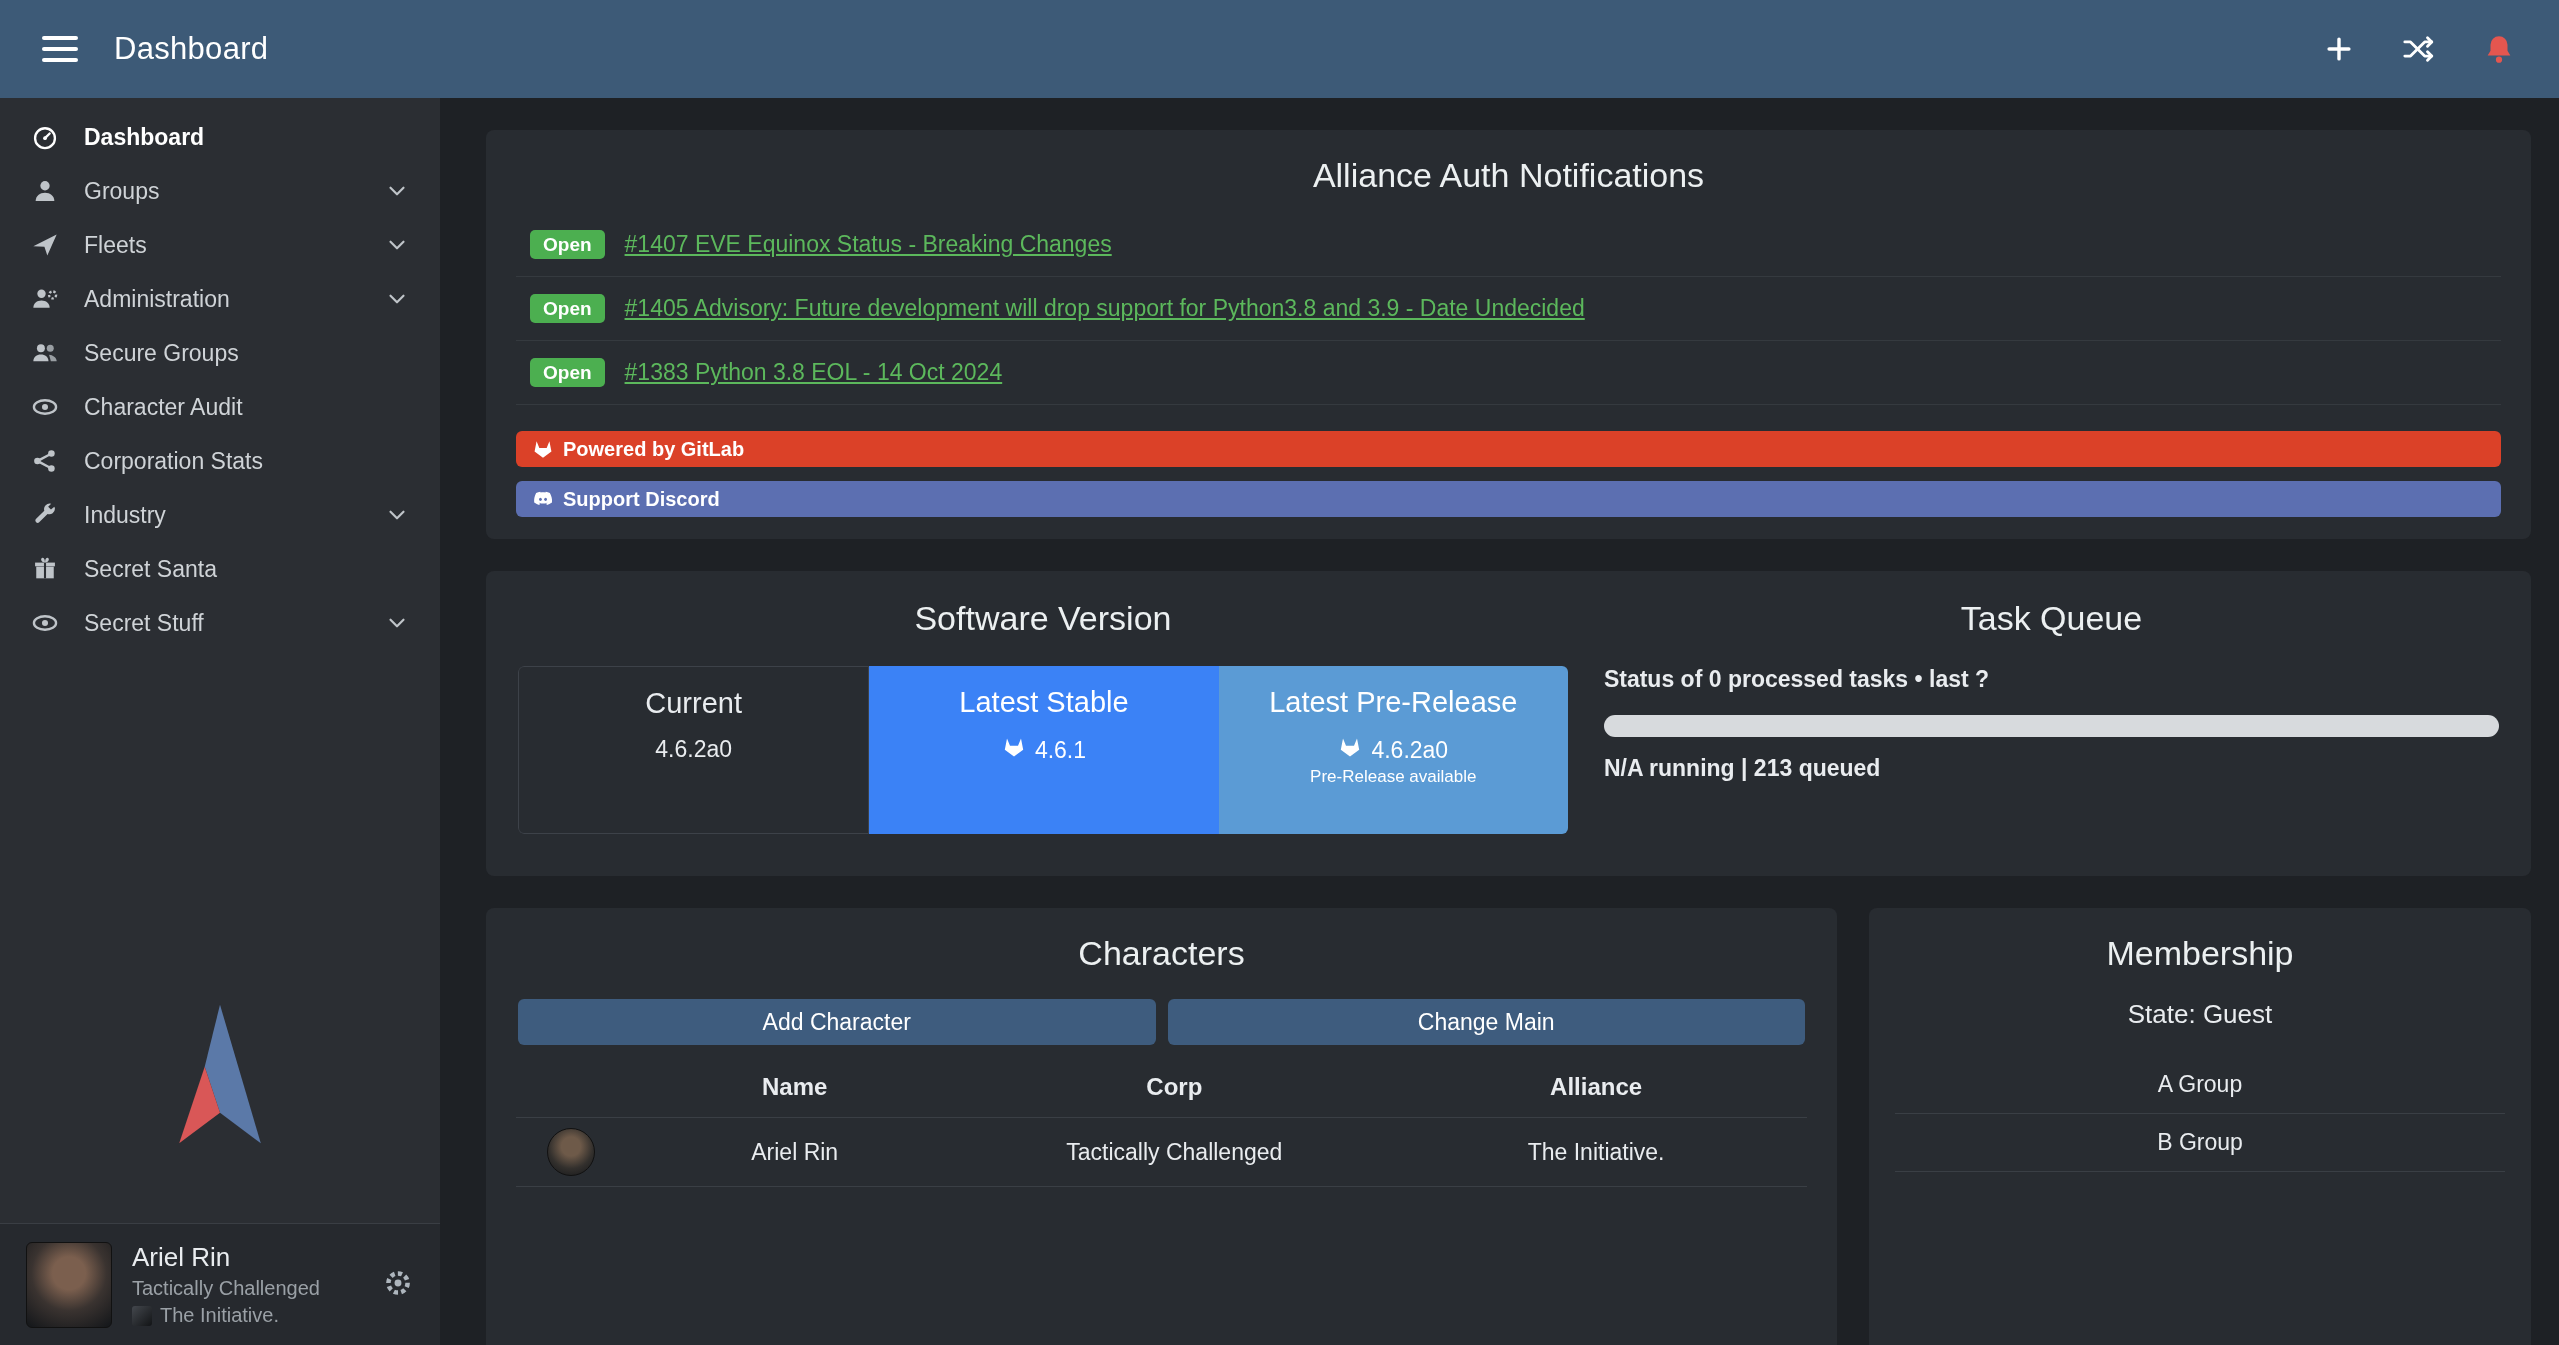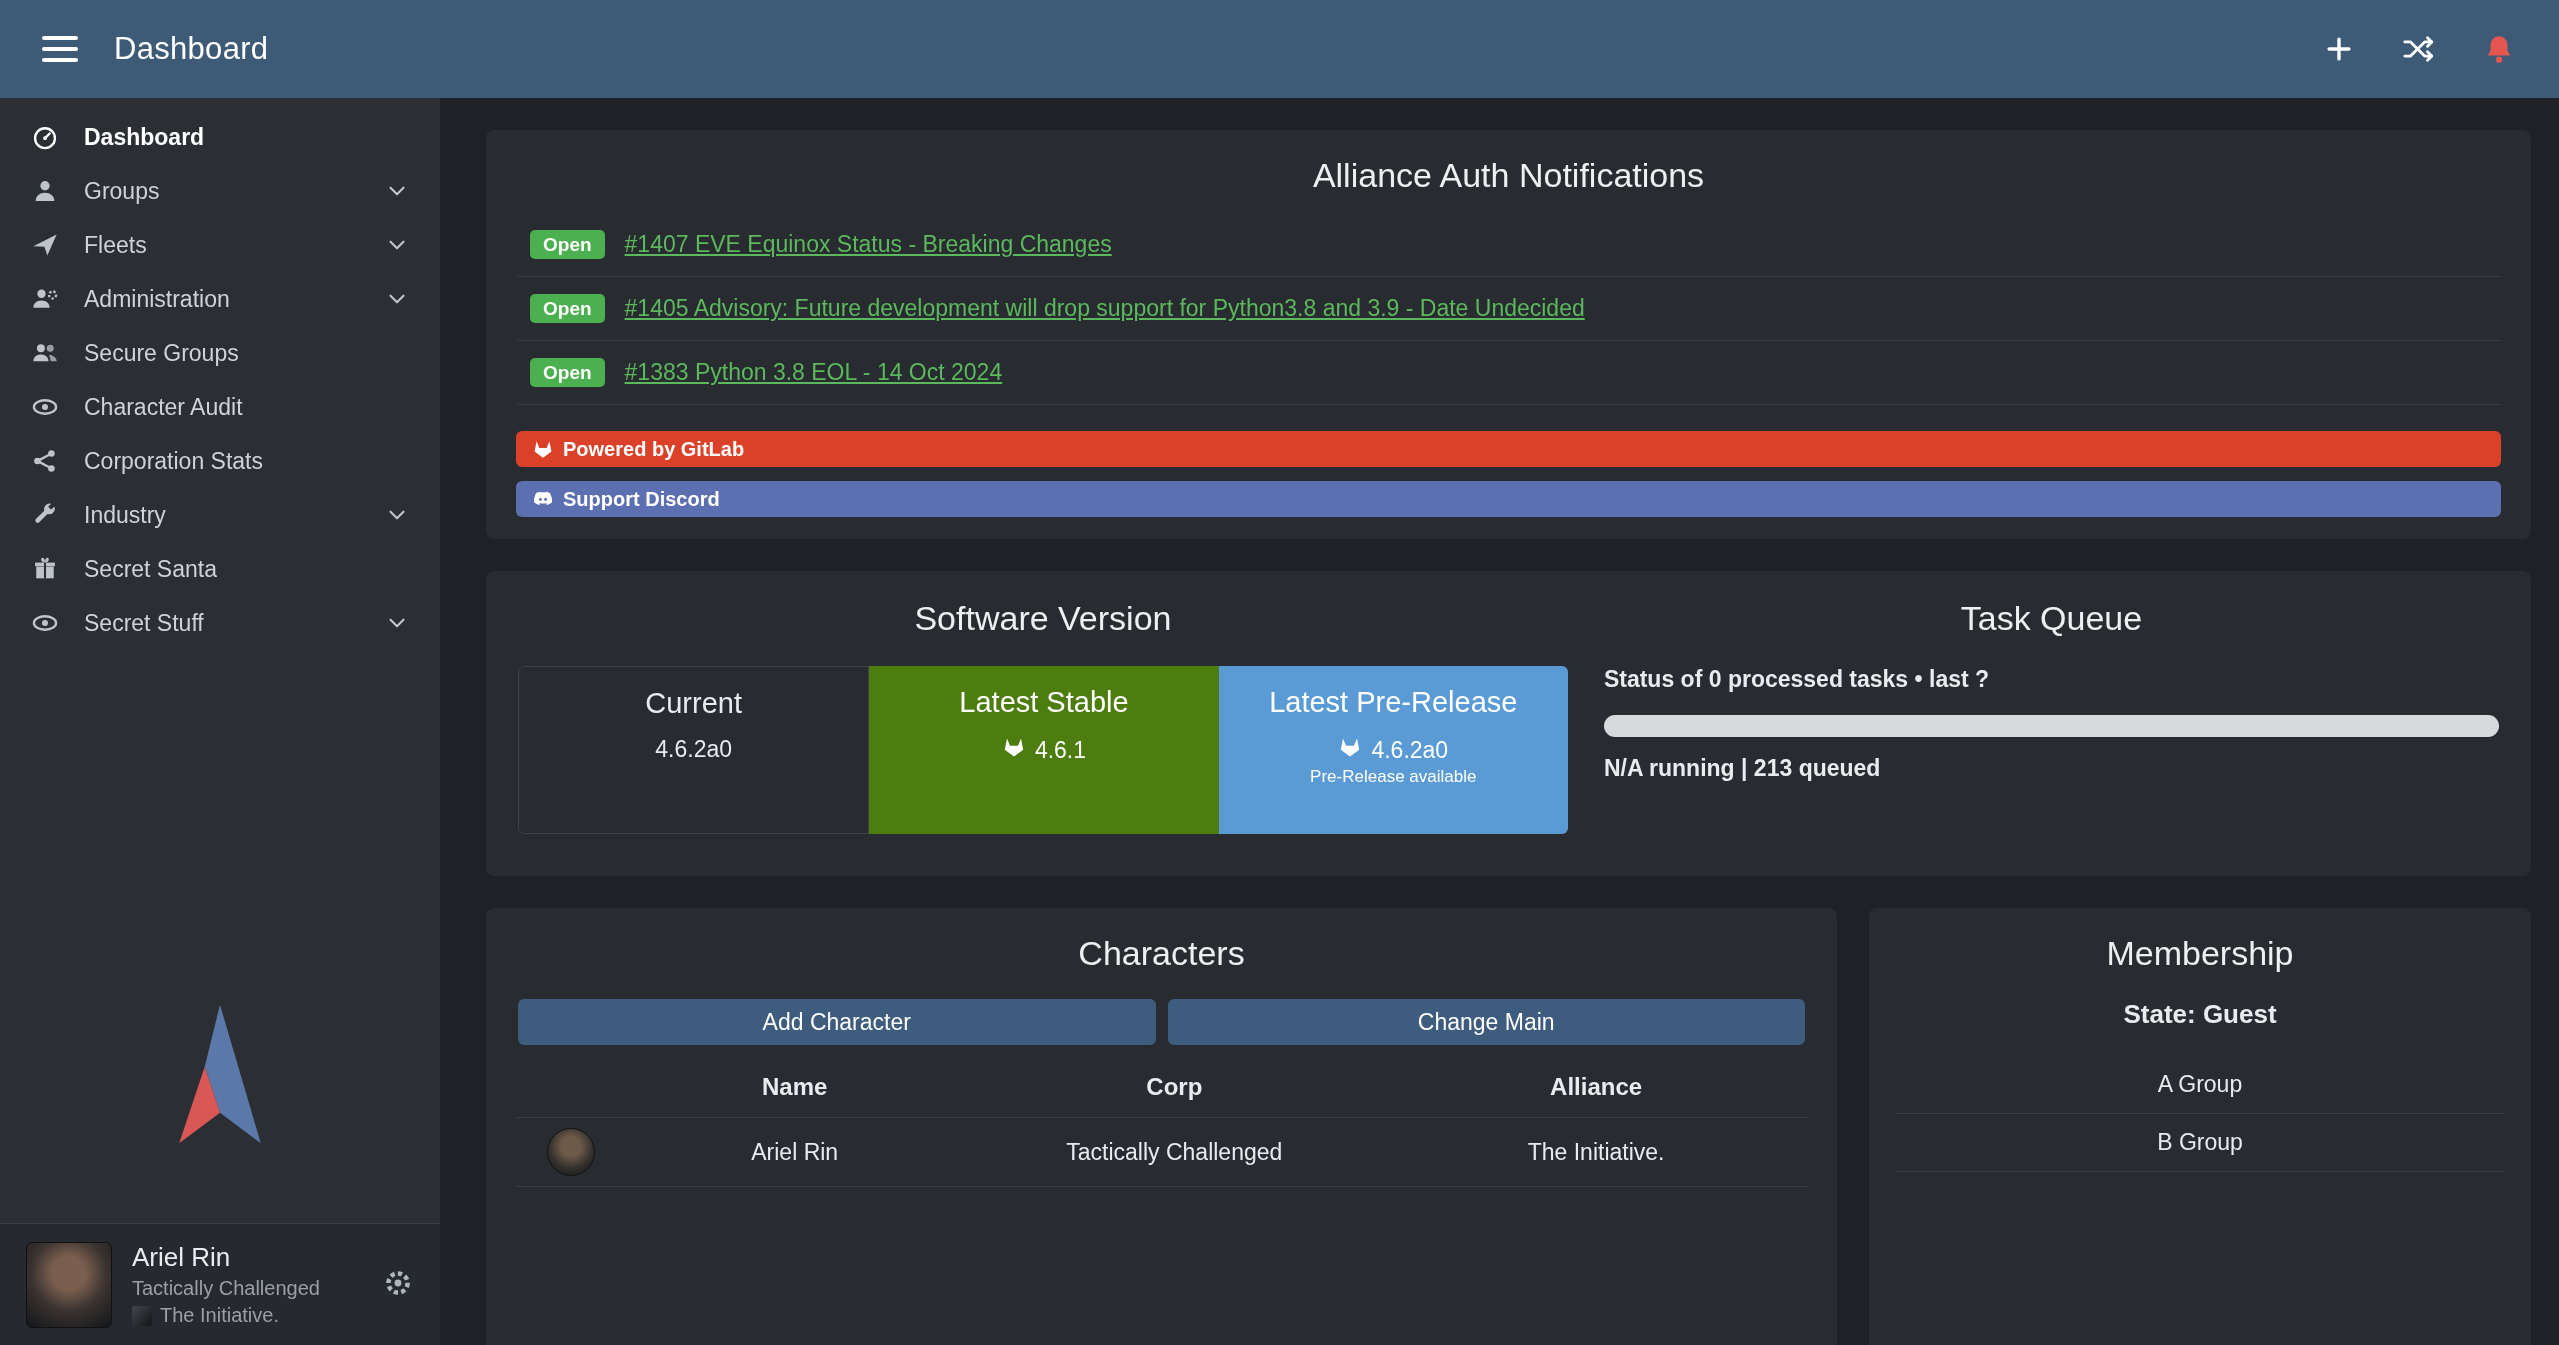--- a/index.html
+++ b/index.html
@@ -104,21 +104,21 @@
   .mid-right { flex:1; padding-left:36px; }
   .mid-title { text-align:center; font-size:34px; font-weight:500; color:#ecf0f1; margin-bottom:28px; }
   .ver-strip { display:flex; width:100%; border-radius:6px; overflow:hidden; }
   .ver-cell {
     flex:1; height:168px; text-align:center; padding-top:20px;
   }
   .ver-cell .ver-name { font-size:29px; font-weight:500; }
   .ver-cell .ver-num { margin-top:16px; font-size:23px; display:flex; justify-content:center; align-items:center; gap:9px; }
   .ver-cell .ver-note { margin-top:2px; font-size:17px; }
   .ver-current { background:transparent; border:1px solid #3d4249; border-radius:6px 0 0 6px;text-align:center; }
-  .ver-stable { background:#4d7c0f; color:#fff; }
+  .ver-stable { background:#3b82f6; color:#fff; }
   .ver-pre { background:#5b9bd5; color:#fff; }
   .gl-ic svg { width:24px; height:24px; }
 
   .tq-status { font-size:23px; font-weight:600; color:#e9ecef; margin-top:6px; }
   .tq-bar {
     margin-top:22px; height:22px; border-radius:12px;
     background:#d7dadd; overflow:hidden; position:relative;
   }
   .tq-bar-fill { position:absolute; left:0; top:0; bottom:0; background:#4caf50; }
   .tq-queue { margin-top:18px; font-size:23px; font-weight:600; color:#e9ecef; }
@@ -140,21 +140,21 @@
   }
   .char-head { font-size:24px; font-weight:700; padding-bottom:16px; border-bottom:1px solid #3a3f45; }
   .char-row { padding:10px 0; border-bottom:1px solid #3a3f45; font-size:23px; }
   .char-avatar {
     width:48px; height:48px; border-radius:50%; margin:0 auto;
     background:radial-gradient(circle at 50% 38%, #6e5a49 0 26%, #33302d 60%, #15171a 95%);
     border:1px solid #111;
   }
 
   .panel-member { width:662px; flex:0 0 662px; padding:26px 26px; min-height:506px; }
-  .member-state { text-align:center; font-size:26px; margin-top:26px; color:#e9ecef;font-weight:bold; }
+  .member-state { text-align:center; font-size:26px; margin-top:26px; color:#e9ecef; }
   .member-list { margin-top:26px; }
   .member-row {
     text-align:center; font-size:23px; padding:15px 0;
     border-bottom:1px solid #3a3f45; color:#e9ecef;
   }
 </style>
 </head>
 <body>
 
 <div class="app">

